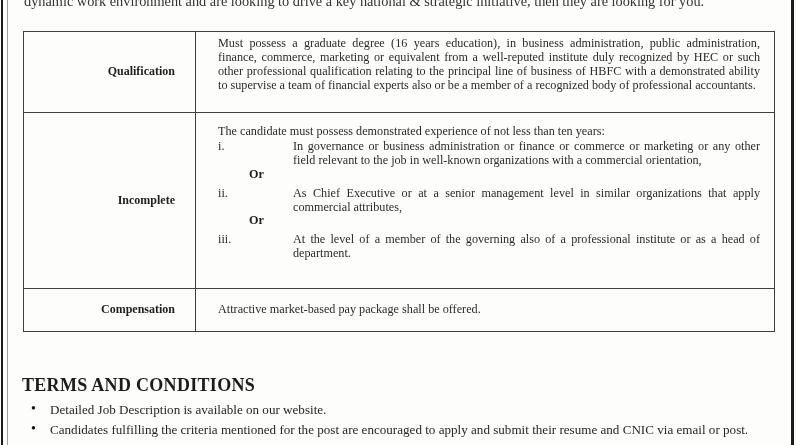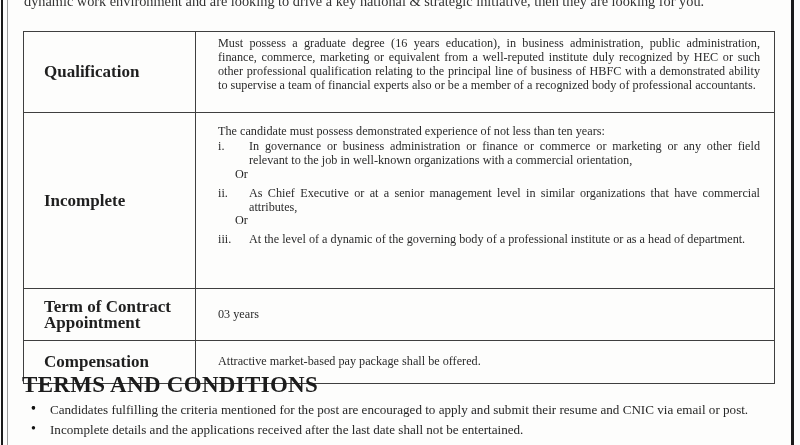--- a/index.html
+++ b/index.html
@@ -18,42 +18,42 @@
     font-size:14.3px;line-height:16px;white-space:nowrap;color:#333;
   }
 
   table.job-table{
     position:absolute;left:23px;top:31px;width:751px;
     border-collapse:collapse;table-layout:fixed;
   }
   table.job-table td{border:1.5px solid #3f3f3f;vertical-align:middle;}
   col.c1{width:172px;} col.c2{width:579px;}
   td.label{
-    text-align:left;font-weight:bold;font-size:17px;line-height:15.5px;
+    text-align:right;font-weight:bold;font-size:12px;line-height:15.5px;
     color:#1f1f1f;padding:2px 20px;
   }
   td.content{
     font-size:12.2px;line-height:13.9px;color:#2b2b2b;
     padding:5px 14px 5px 22px;
   }
   .justify{text-align:justify;}
   tr.r1 td{height:70px;font-family:Liberation Serif, serif;} tr.r2 td{height:158px;}
   tr.r3 td{height:41px;} tr.r4 td{height:29px;} tr.r5 td{height:32px;}
   tr.r2 td.content{vertical-align:top;padding-top:12px;}
   tr.r1 td.content{vertical-align:top;padding-top:5px;}
 
   .exp-item{display:flex;margin-top:1px;}
   .exp-item.spaced{margin-top:5px;}
   .exp-marker{flex:0 0 31px;}
-  .exp-body{flex:1;text-align:justify;}
-  .exp-or{font-weight:normal;margin-left:17px;color:#1f1f1f;}
+  .exp-body{flex:1;text-align:justify;margin-left:44px;}
+  .exp-or{font-weight:bold;margin-left:31px;color:#1f1f1f;}
 
   .terms{position:absolute;left:22px;top:375px;width:752px;}
   .terms-heading{
-    font-weight:bold;font-size:23px;line-height:20px;letter-spacing:.3px;
+    font-weight:bold;font-size:18px;line-height:20px;letter-spacing:.3px;
     color:#1c1c1c;margin-bottom:7px;
   }
   .bullet-row{
     position:relative;padding-left:28px;font-size:13.1px;line-height:15px;
     margin-bottom:5px;color:#262626;
   }
   .bullet-row .dot{
     position:absolute;left:9px;top:-1px;font-size:14px;color:#111;
   }
 </style>
@@ -82,44 +82,41 @@
       <td class="label">Incomplete</td>
       <td class="content">
         <div class="exp-intro">The candidate must possess demonstrated experience of not less than ten years:</div>
         <div class="exp-item">
           <span class="exp-marker">i.</span>
           <span class="exp-body">In governance or business administration or finance or commerce or marketing or any other field relevant to the job in well-known organizations with a commercial orientation,</span>
         </div>
         <div class="exp-or">Or</div>
         <div class="exp-item spaced">
           <span class="exp-marker">ii.</span>
-          <span class="exp-body">As Chief Executive or at a senior management level in similar organizations that have commercial attributes,</span>
+          <span class="exp-body">As Chief Executive or at a senior management level in similar organizations that apply commercial attributes,</span>
         </div>
         <div class="exp-or">Or</div>
         <div class="exp-item spaced">
           <span class="exp-marker">iii.</span>
-          <span class="exp-body">At the level of a dynamic of the governing body of a professional institute or as a head of department.</span>
+          <span class="exp-body">At the level of a member of the governing also of a professional institute or as a head of department.</span>
         </div>
       </td>
-    </tr>
-    <tr class="r3">
-      <td class="label">Term of Contract Appointment</td>
-      <td class="content">03 years</td>
     </tr>
     <tr class="r5">
       <td class="label">Compensation</td>
       <td class="content">Attractive market-based pay package shall be offered.</td>
     </tr>
   </tbody>
     </table>
 
   <div class="terms">
     <div class="terms-heading">TERMS AND CONDITIONS</div>
     <div class="bullet-row">
       <span class="dot">•</span>
+      <span>Detailed Job Description is available on our website.</span>
     </div>
     <div class="bullet-row">
       <span class="dot">•</span>
       <span>Candidates fulfilling the criteria mentioned for the post are encouraged to apply and submit their resume and CNIC via email or post.</span>
     </div>
     <div class="bullet-row">
       <span class="dot">•</span>
       <span>Incomplete details and the applications received after the last date shall not be entertained.</span>
     </div>
   </div>

